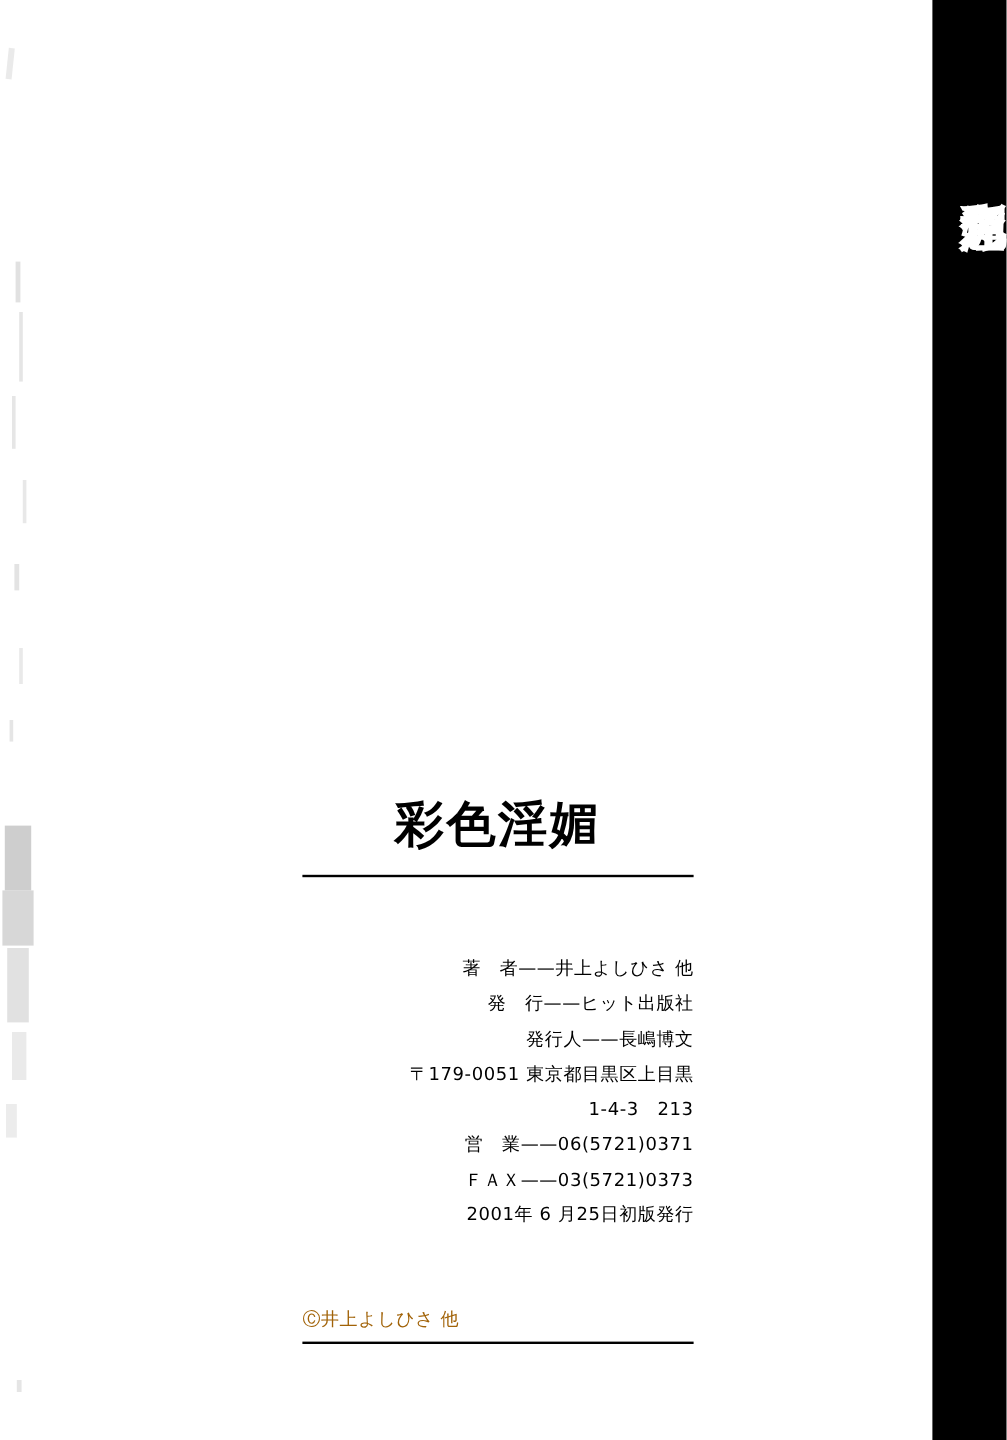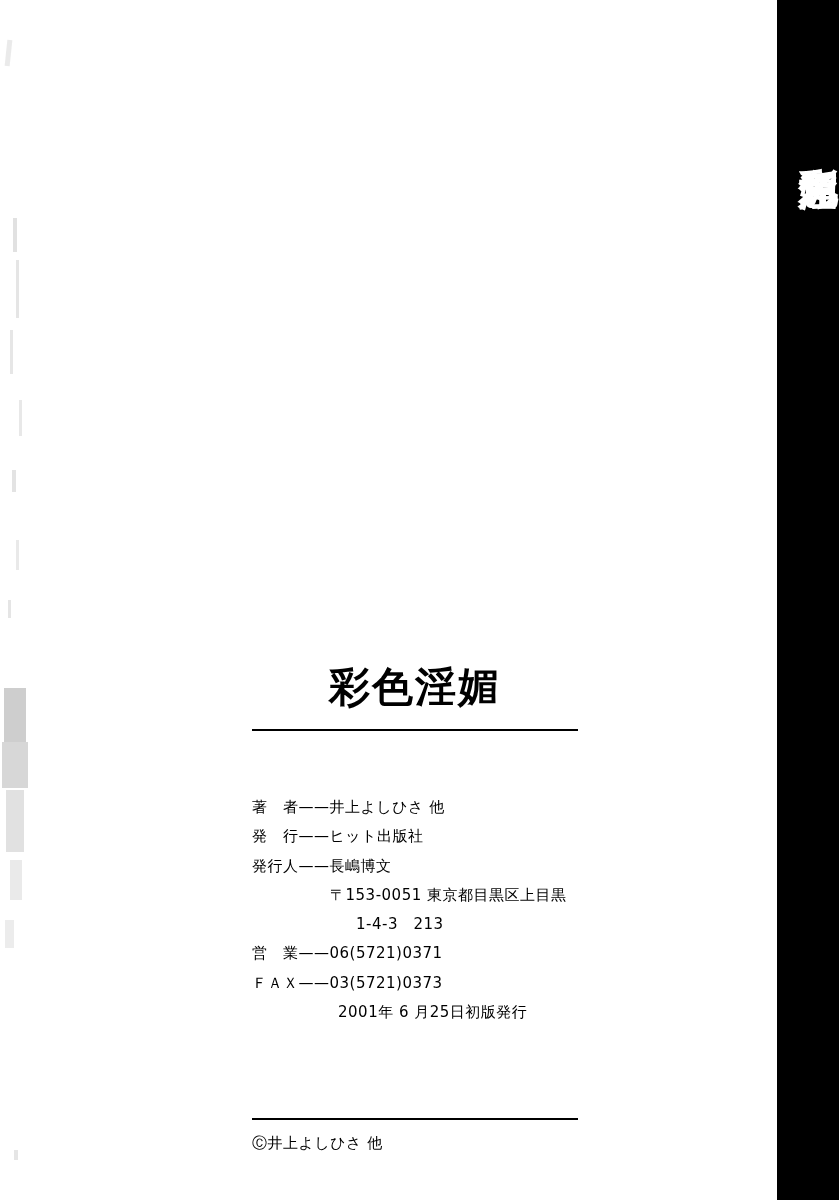--- a/index.html
+++ b/index.html
@@ -87,36 +87,35 @@
   }
 
   .imprint {
     margin-top: 62px;
     font-family: "DejaVu Sans", sans-serif;
     font-size: 15px;
     color: #000000;
     line-height: 1.95;
     letter-spacing: .5px;
   }
-  .imprint .row { white-space: pre; }
+  .imprint .row { white-space: pre; text-align: right; }
   .imprint .indent1 { padding-left: 78px; }
   .imprint .indent2 { padding-left: 104px; }
   .imprint .indent3 { padding-left: 86px; }
 
   .copyright {
     position: absolute;
     left: 252px;
     top: 1090px;
     width: 326px;
     font-family: "DejaVu Sans", sans-serif;
     font-size: 15px;
-    color: #000000;
+    color: #a16207;
     letter-spacing: .5px;
     padding-bottom: 10px;
-    margin-top: 44px;
   }
   .rule-bottom {
     position: absolute;
     left: 252px;
     top: 1118px;
     width: 326px;
     border-bottom: 2px solid #000000;
   }
 </style>
 </head>
@@ -144,21 +143,21 @@
   </div>
 
   <div class="colophon">
     <div class="colophon-title">彩色淫媚</div>
     <div class="rule-top"></div>
 
     <div class="imprint">
       <div class="row">著　者——井上よしひさ 他</div>
       <div class="row">発　行——ヒット出版社</div>
       <div class="row">発行人——長嶋博文</div>
-      <div class="row indent1">〒153-0051 東京都目黒区上目黒</div>
+      <div class="row indent1">〒179-0051 東京都目黒区上目黒</div>
       <div class="row indent2">1-4-3　213</div>
       <div class="row">営　業——06(5721)0371</div>
       <div class="row">ＦＡＸ——03(5721)0373</div>
       <div class="row indent3">2001年 6 月25日初版発行</div>
     </div>
   </div>
 
   <div class="copyright">Ⓒ井上よしひさ 他</div>
   <div class="rule-bottom"></div>
 

